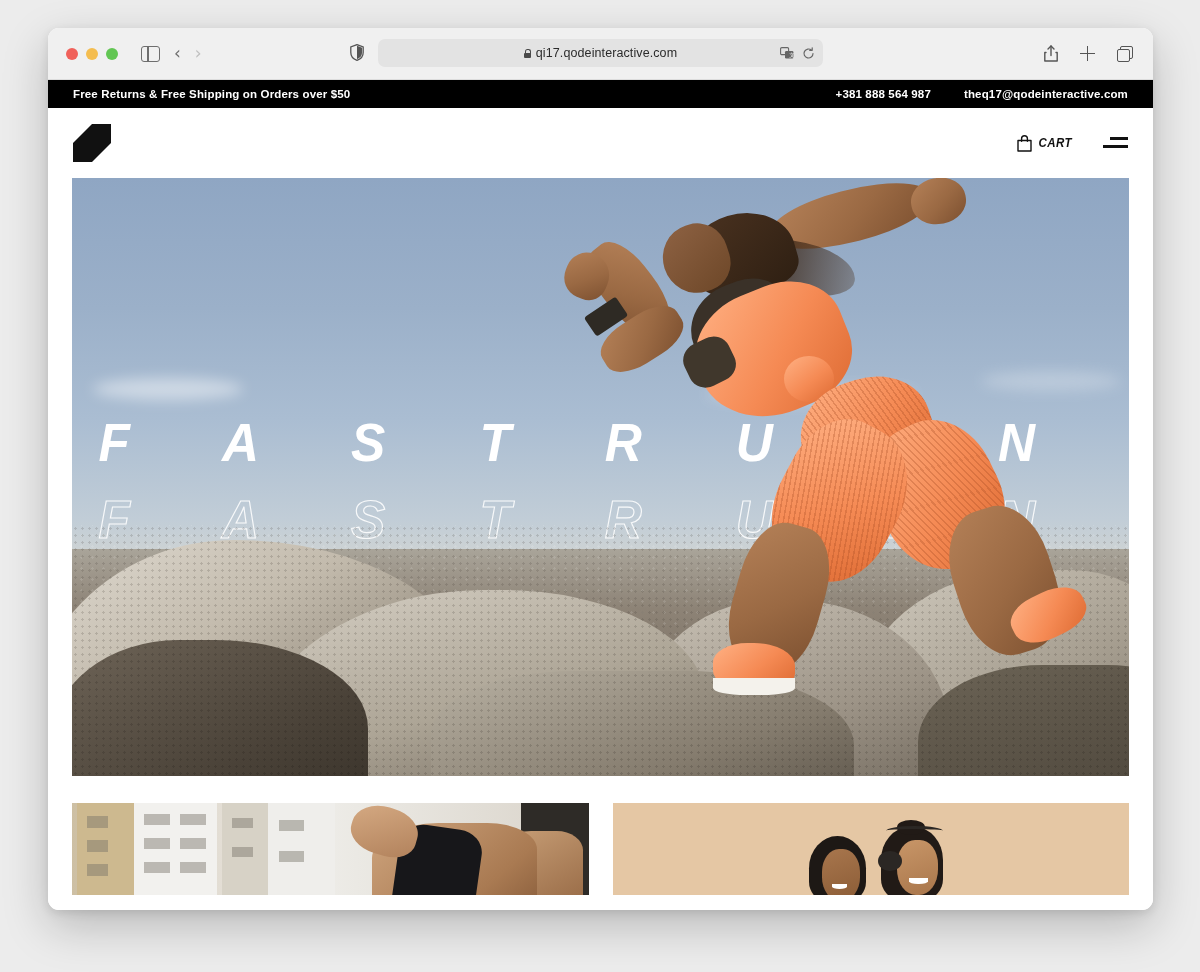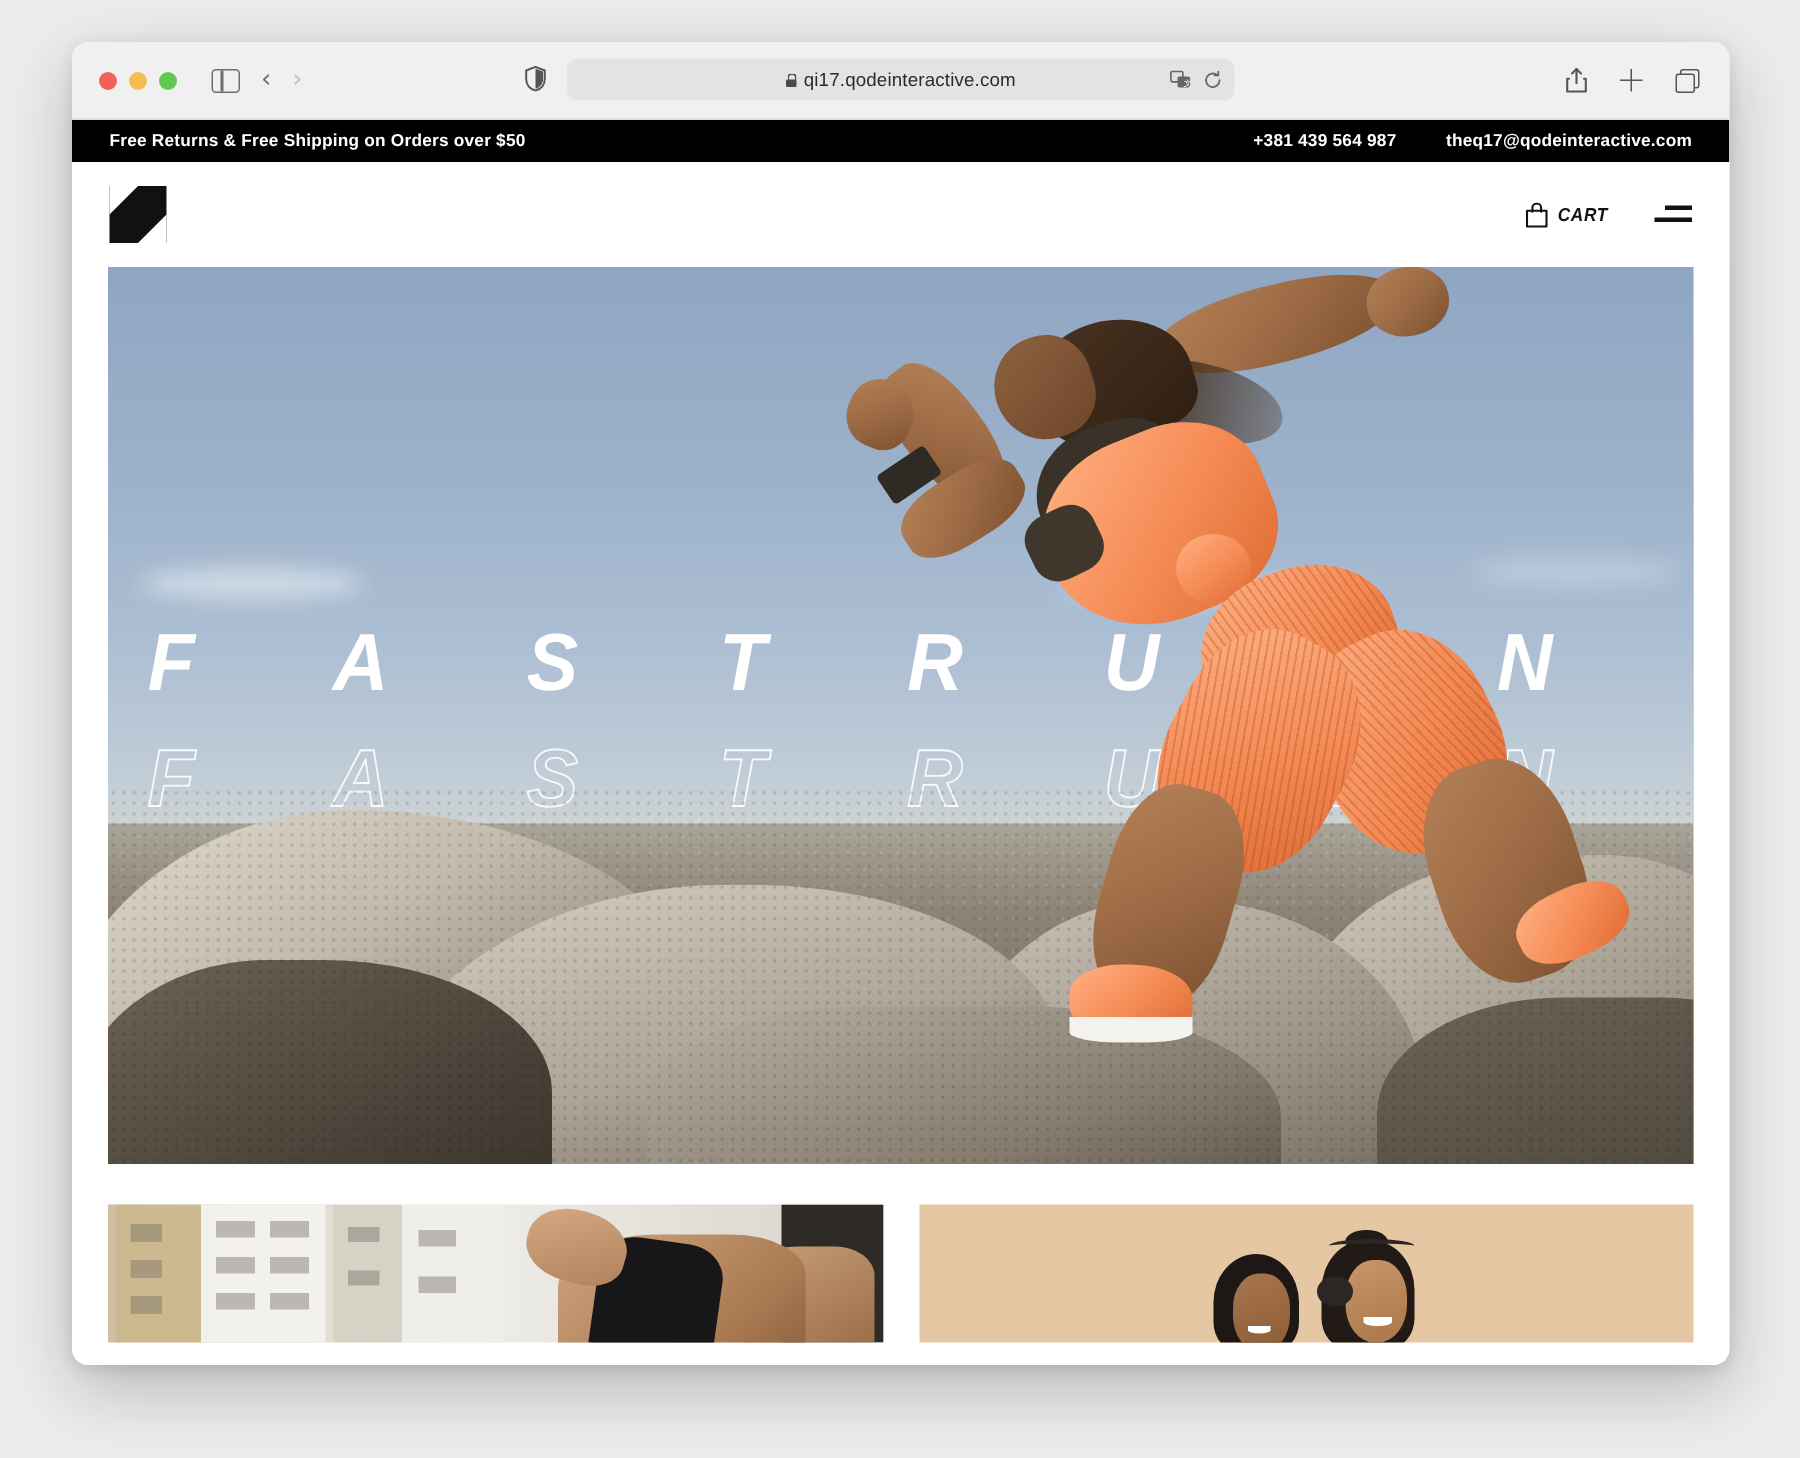--- a/index.html
+++ b/index.html
@@ -338,21 +338,21 @@
           <div class="t1"></div>
         </div>
       </div>
     </div>
 
     <div class="viewport">
 
       <div class="announce">
         <div class="left">Free Returns &amp; Free Shipping on Orders over $50</div>
         <div class="right">
-          <span>+381 439 564 987</span>
+          <span>+381 888 564 987</span>
           <span>theq17@qodeinteractive.com</span>
         </div>
       </div>
 
       <div class="site-header">
         <div class="logo"></div>
 
 
         <div class="header-right">
           <div class="cart">

